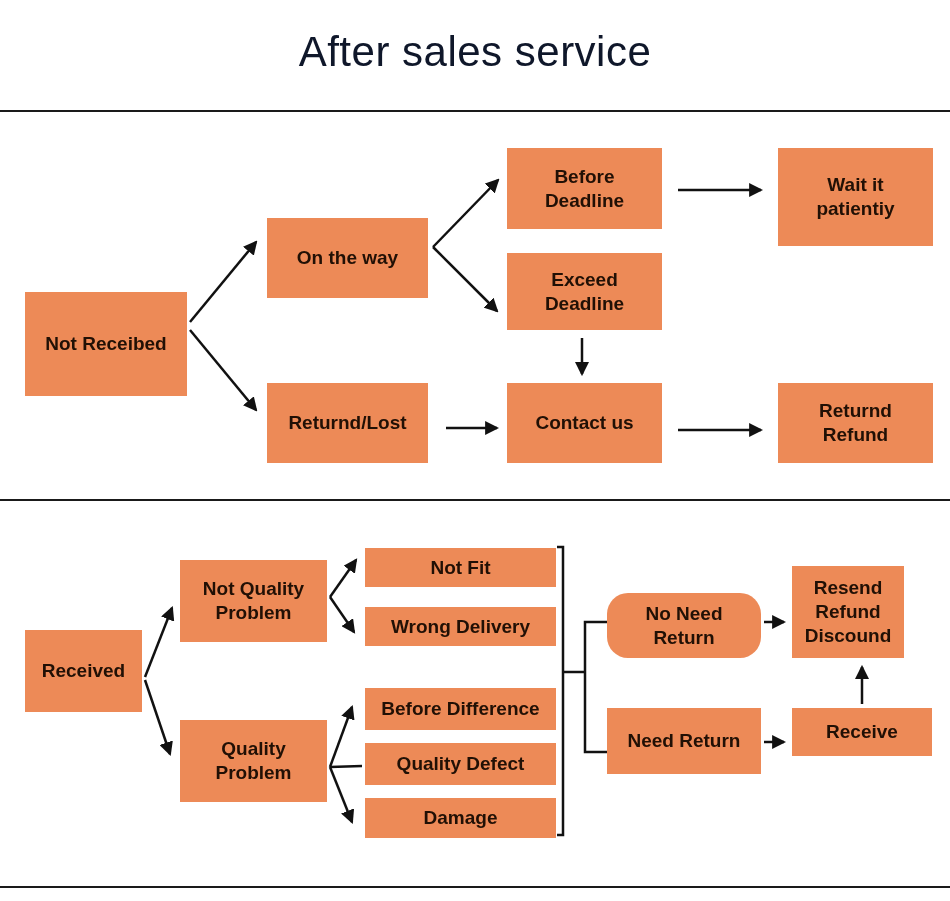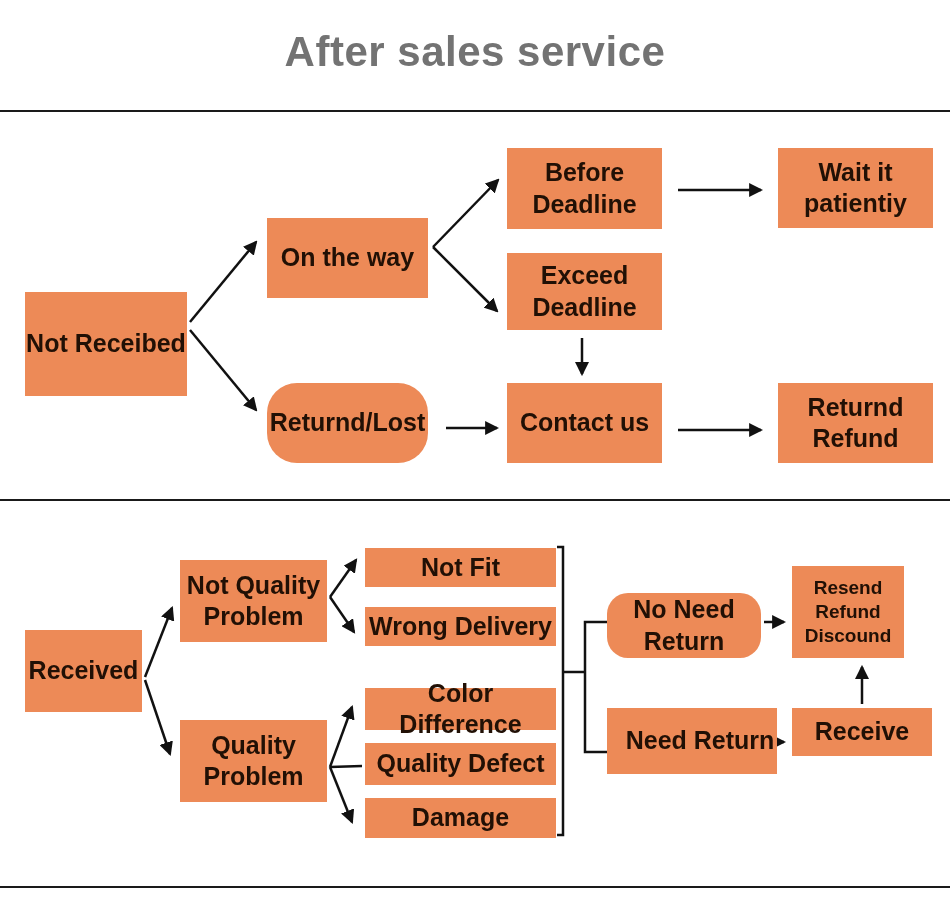--- a/index.html
+++ b/index.html
@@ -2,49 +2,49 @@
 <html><head>
 <meta charset="utf-8">
 <style>
   html,body{margin:0;padding:0;background:#fff;}
   #canvas{
     position:relative;width:950px;height:901px;background:#ffffff;
     font-family:"Liberation Sans", sans-serif;overflow:hidden;
   }
   .title{
     position:absolute;left:0;top:28px;width:950px;text-align:center;
-    font-size:42px;font-weight:bold;color:#737373;letter-spacing:0.5px;margin:0;
+    font-size:42px;font-weight:normal;color:#0f172a;letter-spacing:0.5px;margin:0;
   }
   .divider{position:absolute;left:0;width:950px;height:2px;background:#1a1a1a;}
   #div1{top:110px;} #div2{top:499px;} #div3{top:886px;}
   .node{
     position:absolute;background:#ED8A57;color:#211005;font-weight:bold;
     display:flex;align-items:center;justify-content:center;text-align:center;
-    font-size:25px;line-height:1.26;white-space:pre-line;
+    font-size:19px;line-height:1.26;white-space:pre-line;
   }
   
   #n-not-received   {left:25px;  top:292px; width:162px; height:104px;}
   #n-on-the-way     {left:267px; top:198px; width:161px; height:80px;margin-top:20px;}
-  #n-returnd-lost   {left:267px; top:383px; width:161px; height:80px;border-radius:30px;}
+  #n-returnd-lost   {left:267px; top:383px; width:161px; height:80px;}
   #n-before-deadline{left:507px; top:148px; width:155px; height:81px;}
   #n-exceed-deadline{left:507px; top:253px; width:155px; height:77px;}
   #n-contact-us     {left:507px; top:383px; width:155px; height:80px;}
-  #n-wait-patiently {left:778px; top:148px; width:155px; height:80px;}
+  #n-wait-patiently {left:778px; top:148px; width:155px; height:98px;}
   #n-returnd-refund {left:778px; top:383px; width:155px; height:80px;}
   
   #n-received       {left:25px;  top:630px; width:117px; height:82px;}
   #n-not-quality    {left:180px; top:560px; width:147px; height:82px;}
   #n-quality        {left:180px; top:720px; width:147px; height:82px;}
   #n-not-fit        {left:365px; top:548px; width:191px; height:39px;}
   #n-wrong-delivery {left:365px; top:607px; width:191px; height:39px;}
   #n-color-diff     {left:365px; top:688px; width:191px; height:42px;}
   #n-quality-defect {left:365px; top:743px; width:191px; height:42px;}
   #n-damage         {left:365px; top:798px; width:191px; height:40px;}
   #n-no-need-return {left:607px; top:593px; width:154px; height:65px;border-radius:21px;}
-  #n-need-return    {left:607px; top:708px; width:154px; height:66px;padding-left:16px;}
+  #n-need-return    {left:607px; top:708px; width:154px; height:66px;}
   #n-resend         {left:792px; top:566px; width:112px; height:92px; font-size:19px;}
   #n-receive        {left:792px; top:708px; width:140px; height:48px;}
   svg.edges{position:absolute;left:0;top:0;pointer-events:none;}
 </style>
 </head>
 <body>
 
 <div id="canvas">
 
   <h1 class="title">After sales service</h1>
@@ -100,21 +100,21 @@
   <div class="node" id="n-returnd-refund">Returnd
 Refund</div>
 
   <div class="node" id="n-received">Received</div>
   <div class="node" id="n-not-quality">Not Quality
 Problem</div>
   <div class="node" id="n-quality">Quality
 Problem</div>
   <div class="node" id="n-not-fit">Not Fit</div>
   <div class="node" id="n-wrong-delivery">Wrong Delivery</div>
-  <div class="node" id="n-color-diff">Color Difference</div>
+  <div class="node" id="n-color-diff">Before Difference</div>
   <div class="node" id="n-quality-defect">Quality Defect</div>
   <div class="node" id="n-damage">Damage</div>
   <div class="node" id="n-no-need-return">No Need
 Return</div>
   <div class="node" id="n-need-return">Need Return</div>
   <div class="node" id="n-resend">Resend
 Refund
 Discound</div>
   <div class="node" id="n-receive">Receive</div>
 

